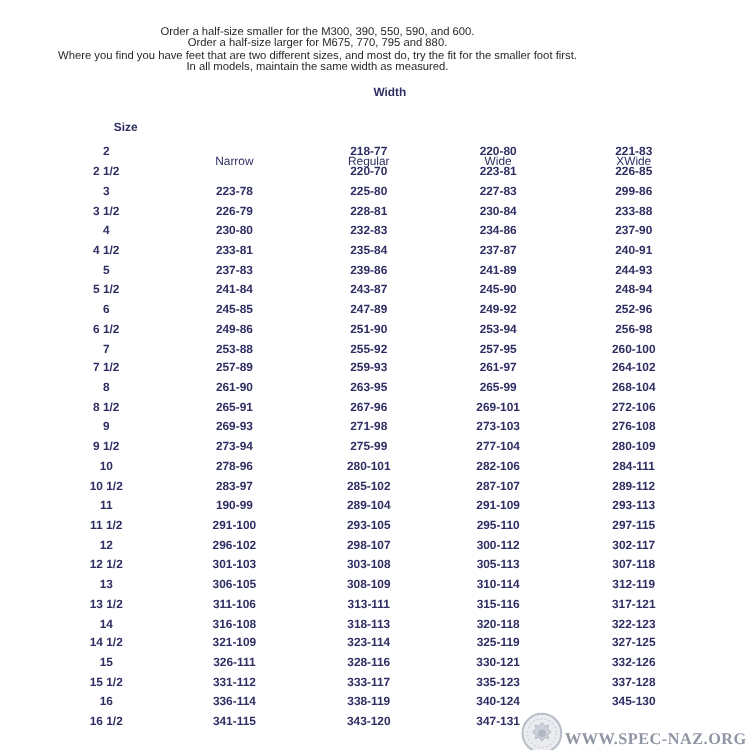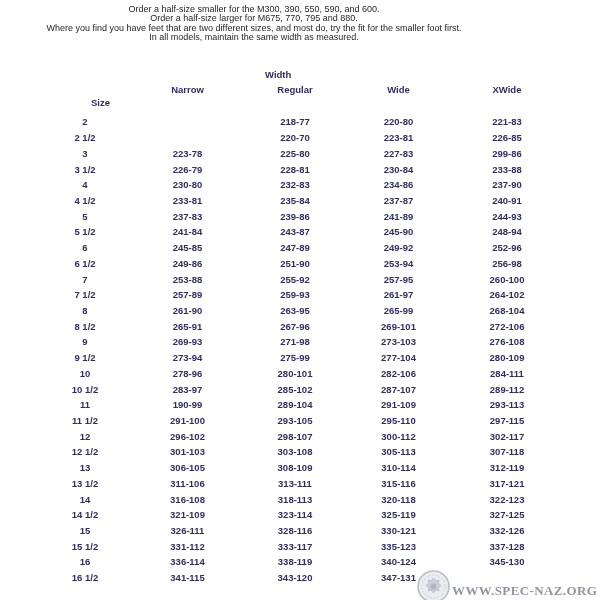--- a/index.html
+++ b/index.html
@@ -2,33 +2,33 @@
 <html><head>
 <meta charset="utf-8">
 <style>
   html,body{margin:0;padding:0}
   body{
     width:600px;height:600px;position:relative;background:#fff;overflow:hidden;
     font-family:"Liberation Sans",sans-serif;
     --intro-color:#26262b;--table-color:#2e2e63;--wm-color:#8f95a3;
   }
   .intro{
-    position:absolute;top:5px;left:0;width:508px;text-align:center;
+    position:absolute;top:21px;left:0;width:508px;text-align:center;
     font-size:9px;line-height:9.4px;color:var(--intro-color);
   }
   .group-header{
-    position:absolute;left:265px;top:69px;width:60px;text-align:left;
+    position:absolute;left:265px;top:69px;width:60px;text-align:right;
     font-size:9.5px;font-weight:bold;color:var(--table-color);
   }
   .col-header-row{
     position:absolute;left:60px;top:84px;width:482px;
     display:grid;grid-template-columns:50px 155px 60px 147px 70px;
   }
   .col-header-row .hcell{
-    text-align:center;font-size:9.5px;font-weight:bold;color:var(--table-color);
+    text-align:center;font-size:9.5px;font-weight:normal;color:var(--table-color);margin-top:40px;
   }
   .size-header{
     position:absolute;left:60px;top:97px;width:50px;text-align:right;
     font-size:9.5px;font-weight:bold;color:var(--table-color);
   }
   .table-rows{position:absolute;left:60px;top:114px;width:482px}
   .trow{
     display:grid;grid-template-columns:50px 155px 60px 147px 70px;
     height:15.72px;align-items:center;
   }

